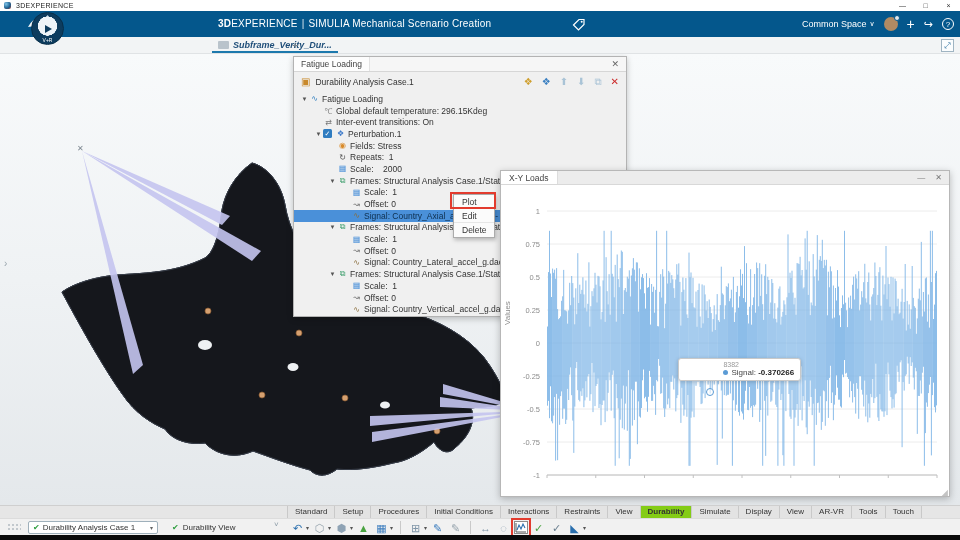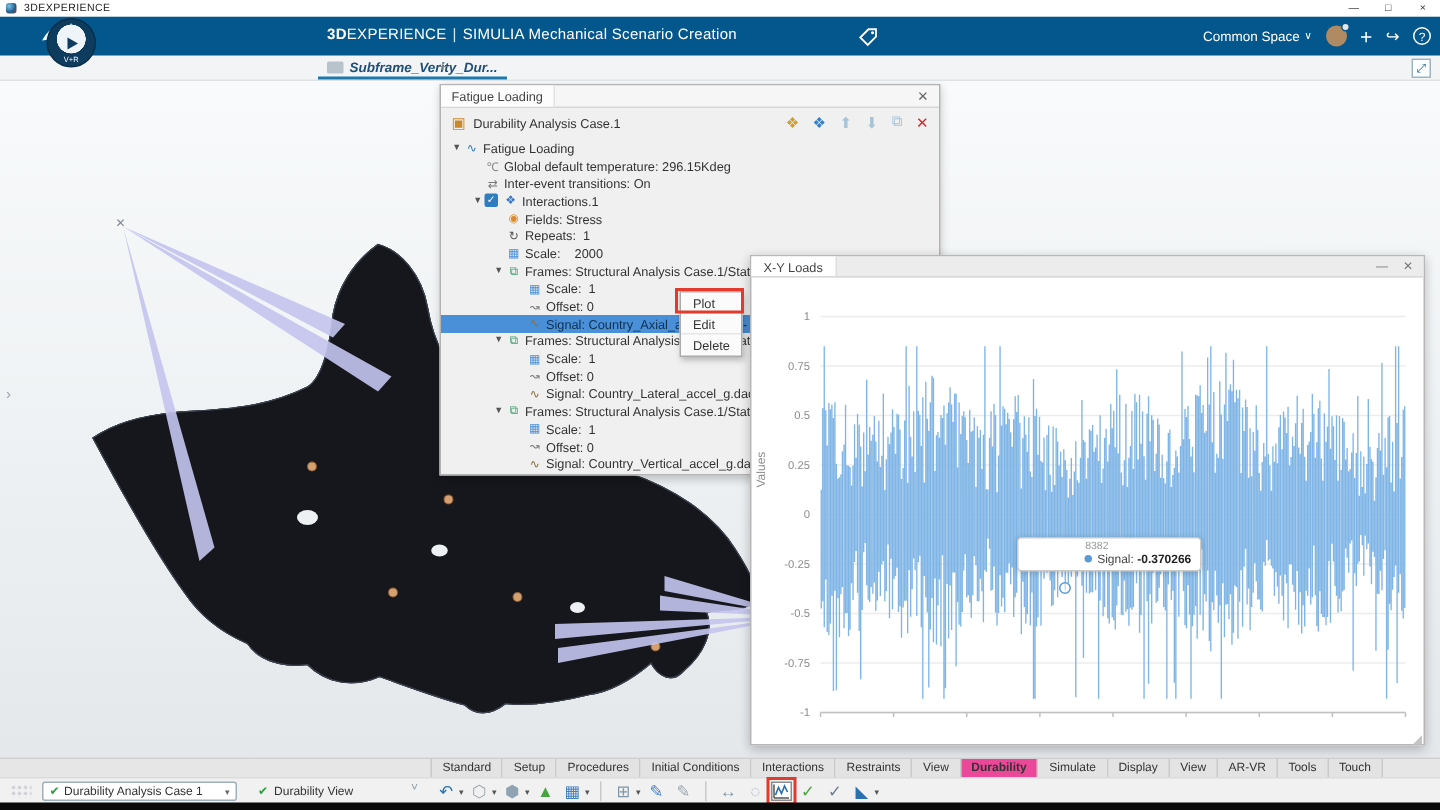--- a/index.html
+++ b/index.html
@@ -99,21 +99,21 @@
   .tt-line{font-size:8px;color:#444;white-space:nowrap;}
   .tt-dot{display:inline-block;width:5px;height:5px;border-radius:50%;background:#5b9bd5;margin-right:3px;}
   .tt-val{font-weight:bold;color:#222;}
   .pmarker{position:absolute;width:8px;height:8px;border:1.5px solid #5b9bd5;border-radius:50%;background:rgba(255,255,255,.55);z-index:4;}
   .pw-grip{position:absolute;right:1px;bottom:0px;font-size:8px;color:#c4c4c4;}
 
   
   .ribbontabs{position:absolute;left:0;top:505px;width:960px;height:13px;background:#e6e6e6;border-top:1px solid #cfcfcf;z-index:40;display:flex;padding-left:287px;}
   .rtab{font-size:8px;color:#333;padding:0 7px;line-height:12px;border-right:1px solid #c9c9c9;background:#e3e3e3;}
   .rtab:first-child{border-left:1px solid #c9c9c9;}
-  .rtab.active{background:#ec4899;font-weight:bold;}
+  .rtab.active{background:#84cc16;font-weight:bold;}
   .ribbonbar{position:absolute;left:0;top:518px;width:960px;height:17px;background:#f1f1f1;border-top:1px solid #dcdcdc;z-index:40;}
   .grip{position:absolute;left:7px;top:4px;width:14px;height:9px;
     background-image:radial-gradient(#c2c8cd 1px,transparent 1.1px);background-size:4px 4px;}
   .casecombo{position:absolute;left:28px;top:2px;width:130px;height:13px;background:#fff;border:1px solid #9fb0bb;border-radius:2px;display:flex;align-items:center;gap:3px;padding:0 4px;font-size:8px;color:#333;}
   .okck{color:#2e9e3f;font-size:8px;}
   .combocaret{margin-left:auto;font-size:6px;color:#666;}
   .steplbl{position:absolute;left:172px;top:2px;height:13px;display:flex;align-items:center;gap:4px;font-size:8px;color:#333;}
   .ofchevron{position:absolute;left:274px;top:1px;font-size:8px;color:#8a9aa6;}
   .tbicons{position:absolute;left:290px;top:1px;height:15px;display:flex;align-items:center;gap:3px;}
   .tbi{display:flex;align-items:center;gap:1px;position:relative;}
@@ -245,21 +245,21 @@
           <span style="color: rgb(169, 195, 214);">⬆</span>
           <span style="color: rgb(169, 195, 214);">⬇</span>
           <span style="color: rgb(169, 195, 214);">⧉</span>
           <span style="color: rgb(204, 43, 43);">✕</span>
         </span>
     </div>
     <div class="tree" id="tree">
         <div class="trow" style="padding-left: 6px;"><span class="texp">▼</span><span class="ticn ic-fatigue">∿</span><span class="ttxt">Fatigue Loading</span></div>
         <div class="trow" style="padding-left: 20px;"><span class="texp"></span><span class="ticn ic-temperature">℃</span><span class="ttxt">Global default temperature: 296.15Kdeg</span></div>
         <div class="trow" style="padding-left: 20px;"><span class="texp"></span><span class="ticn ic-transitions">⇄</span><span class="ttxt">Inter-event transitions: On</span></div>
-        <div class="trow" style="padding-left: 20px;"><span class="texp">▼</span><span class="tchk">✓</span><span class="ticn ic-superposition">❖</span><span class="ttxt">Interactions.1</span></div>
+        <div class="trow" style="padding-left: 20px;"><span class="texp">▼</span><span class="tchk">✓</span><span class="ticn ic-superposition">❖</span><span class="ttxt">Perturbation.1</span></div>
         <div class="trow" style="padding-left: 34px;"><span class="texp"></span><span class="ticn ic-fields">◉</span><span class="ttxt">Fields: Stress</span></div>
         <div class="trow" style="padding-left: 34px;"><span class="texp"></span><span class="ticn ic-repeats">↻</span><span class="ttxt">Repeats:  1</span></div>
         <div class="trow" style="padding-left: 34px;"><span class="texp"></span><span class="ticn ic-scale">▦</span><span class="ttxt">Scale:    2000</span></div>
         <div class="trow" style="padding-left: 34px;"><span class="texp">▼</span><span class="ticn ic-frames">⧉</span><span class="ttxt">Frames: Structural Analysis Case.1/Static Perturbation Step.1/Linear Load Case.1.X</span></div>
         <div class="trow" style="padding-left: 48px;"><span class="texp"></span><span class="ticn ic-scale">▦</span><span class="ttxt">Scale:  1</span></div>
         <div class="trow" style="padding-left: 48px;"><span class="texp"></span><span class="ticn ic-offset">↝</span><span class="ttxt">Offset: 0</span></div>
         <div class="trow sel" style="padding-left: 48px;"><span class="texp"></span><span class="ticn ic-signal">∿</span><span class="ttxt">Signal: Country_Axial_accel_g.dac-</span></div>
         <div class="trow" style="padding-left: 34px;"><span class="texp">▼</span><span class="ticn ic-frames">⧉</span><span class="ttxt">Frames: Structural Analysis Case.1/Static Perturbation Step</span></div>
         <div class="trow" style="padding-left: 48px;"><span class="texp"></span><span class="ticn ic-scale">▦</span><span class="ttxt">Scale:  1</span></div>
         <div class="trow" style="padding-left: 48px;"><span class="texp"></span><span class="ticn ic-offset">↝</span><span class="ttxt">Offset: 0</span></div>

